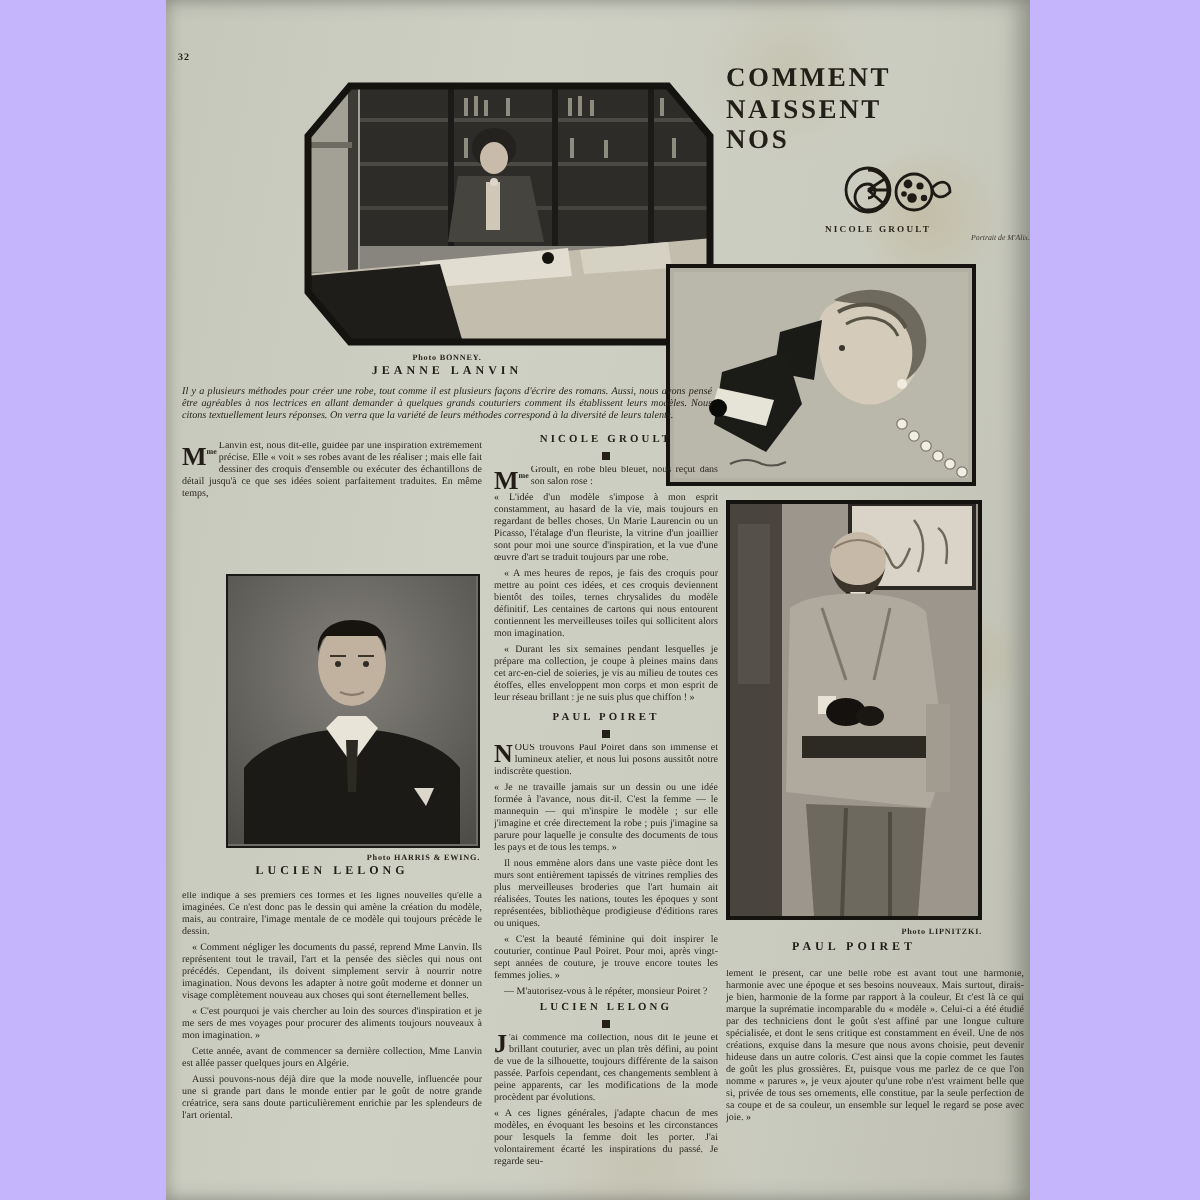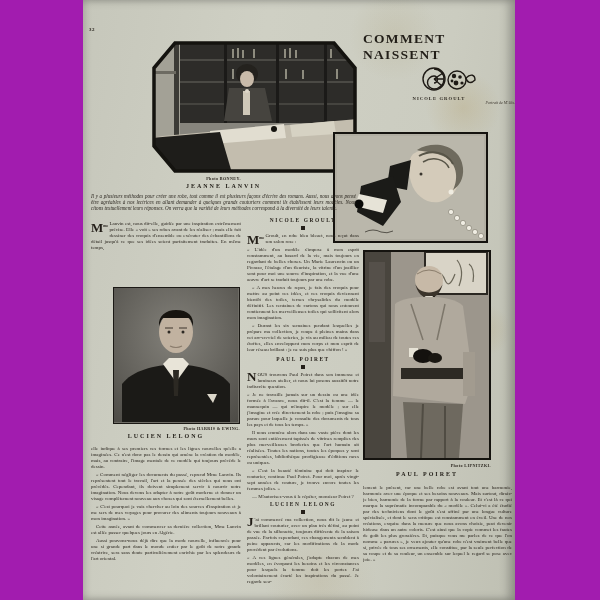--- a/index.html
+++ b/index.html
@@ -2,21 +2,21 @@
 <html><head>
 <meta charset="utf-8">
 <style>
   html,body{margin:0;padding:0;}
   body{
     width:600px;height:600px;overflow:hidden;
     background:#0a0a0a;
     font-family:"Liberation Serif","DejaVu Serif",serif;
     position:relative;
   }
-  .stage{position:absolute;inset:0;background:#a21caf;}
+  .stage{position:absolute;inset:0;background:#c4b5fd;}
   .page{
     position:absolute;left:83px;top:0;width:432px;height:600px;
     background:
       radial-gradient(circle at 88% 18%, rgba(170,140,70,.20), transparent 6%),
       radial-gradient(circle at 93% 55%, rgba(170,140,70,.16), transparent 5%),
       radial-gradient(circle at 72% 6%, rgba(150,130,70,.12), transparent 7%),
       radial-gradient(circle at 55% 97%, rgba(150,120,60,.10), transparent 9%),
       linear-gradient(100deg, #c6c7bb 0%, #cfd0c4 35%, #cbccc0 70%, #bfc0b3 100%);
     box-shadow: inset -6px 0 10px rgba(0,0,0,.25), inset 3px 0 6px rgba(0,0,0,.12);
     color:#26211b;
@@ -93,20 +93,21 @@
           <polygon points="138,84 182,80 184,93 140,96" fill="#d6d2c3"></polygon>
           <circle cx="122" cy="88" r="3" fill="#14130f"></circle>
           <polygon points="0,97 68,91 80,132 0,132" fill="#1e1d1a"></polygon>
         </g>
         <path d="M23 2 L182 2 L203 27 L203 105 L182 130 L23 130 L2 105 L2 27 Z" fill="none" stroke="#14130f" stroke-width="3.5"></path>
       </svg>
     </div>
 
     <div class="abs" style="left:280px;top:31px;width:152px;">
       <div class="title">COMMENT NAISSENT</div>
+      <div class="title">NOS</div>
       <div style="margin:3px 0 0 56px;">
         <svg width="58" height="28" viewBox="0 0 58 28">
           <g stroke="#1e1a15" fill="none" stroke-width="1.4">
             <circle cx="15" cy="14" r="11"></circle>
             <path d="M15 4 a10 10 0 0 1 0 20 a6.5 6.5 0 0 1 0 -13 a3.5 3.5 0 0 1 0 7"></path>
             <path d="M15 14 L24 8 M15 14 L25 14 M15 14 L23 21"></path>
             <circle cx="38" cy="15" r="9"></circle>
             <path d="M47 13 C52 8 56 10 56 15 C52 19 48 18 47 13 Z"></path>
           </g>
           <g fill="#1e1a15">

